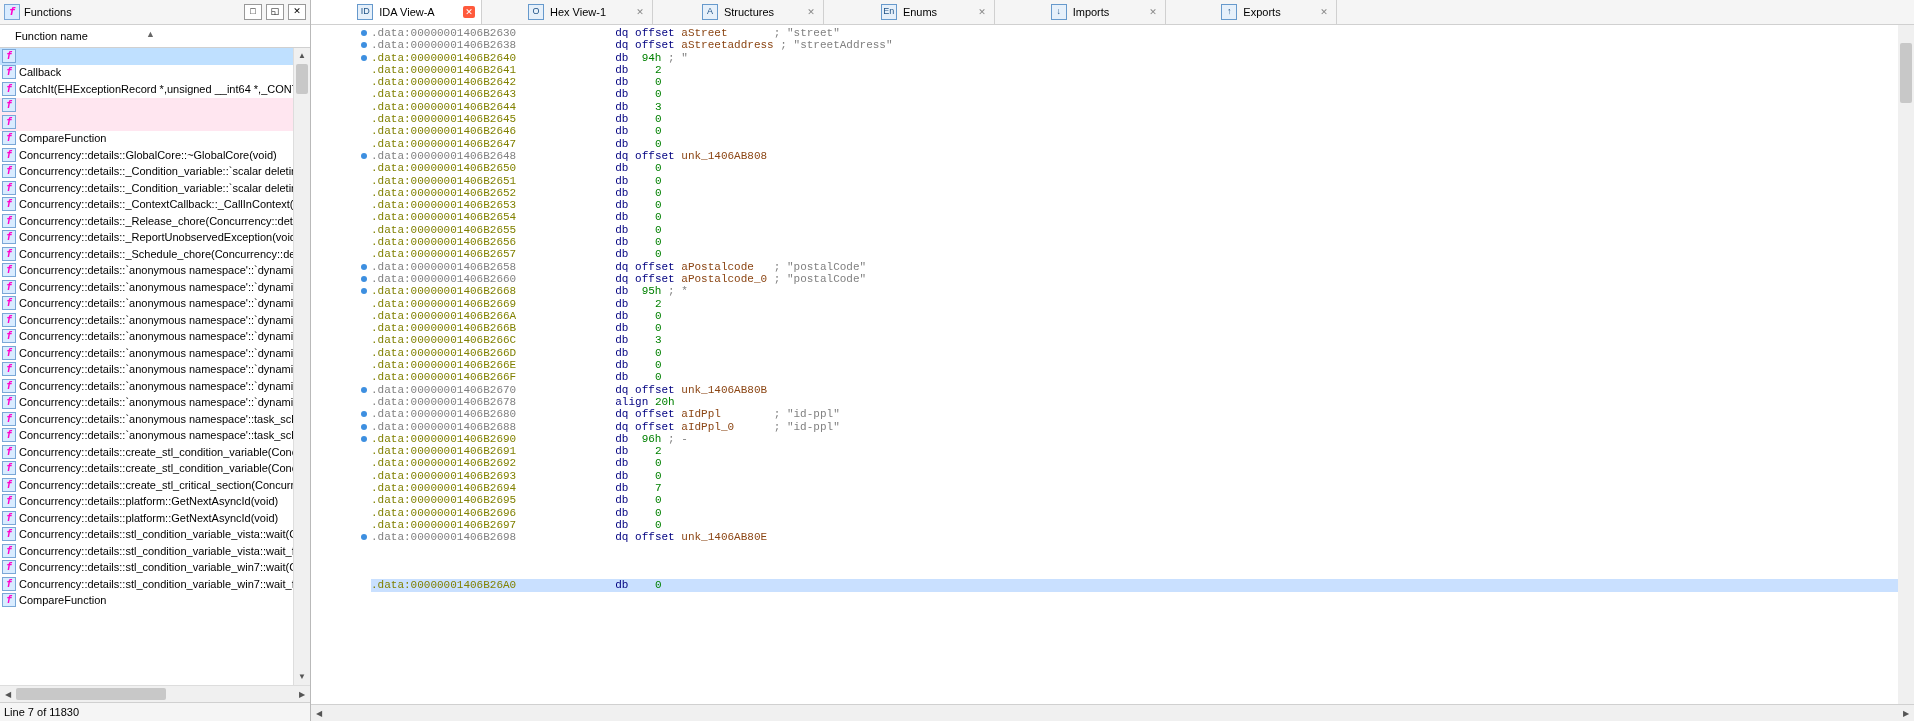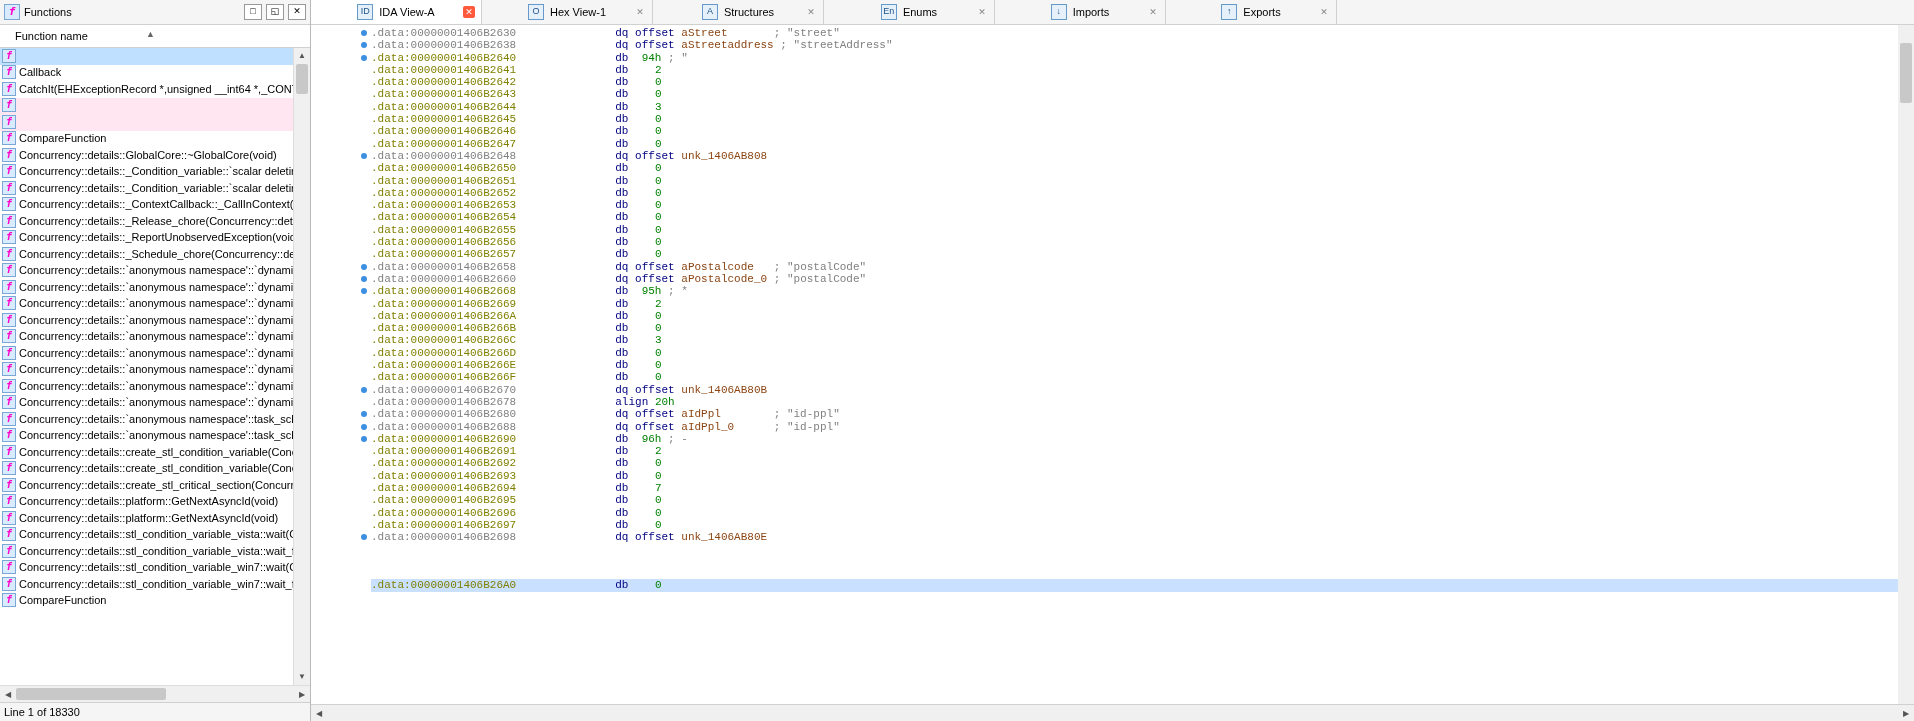--- a/index.html
+++ b/index.html
@@ -462,21 +462,21 @@
         <div class="thumb"></div>
         <div class="arrow dn">▼</div>
       </div>
     </div>
     <div class="hscroll">
       <span class="arrow">◀</span>
       <div class="thumb"></div>
       <div style="flex:1"></div>
       <span class="arrow">▶</span>
     </div>
-    <div class="panel-status">Line 1 of 18330</div>
+    <div class="panel-status">Line 7 of 11830</div>
   </div>
 
   <div class="main-area">
     <div class="tabstrip" id="tabstrip">
         <div class="tab active">
           <span class="tabicon">ID</span>
           <span>IDA View-A</span>
           <span class="tabclose">✕</span>
         </div>
         <div class="tab">

